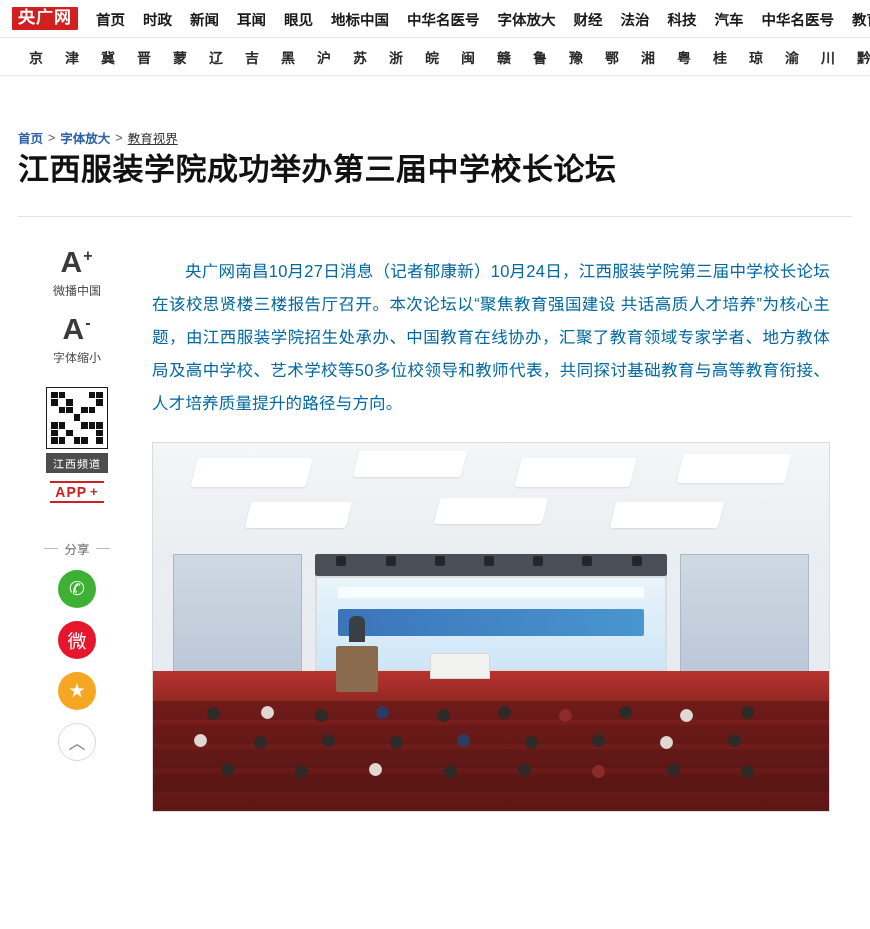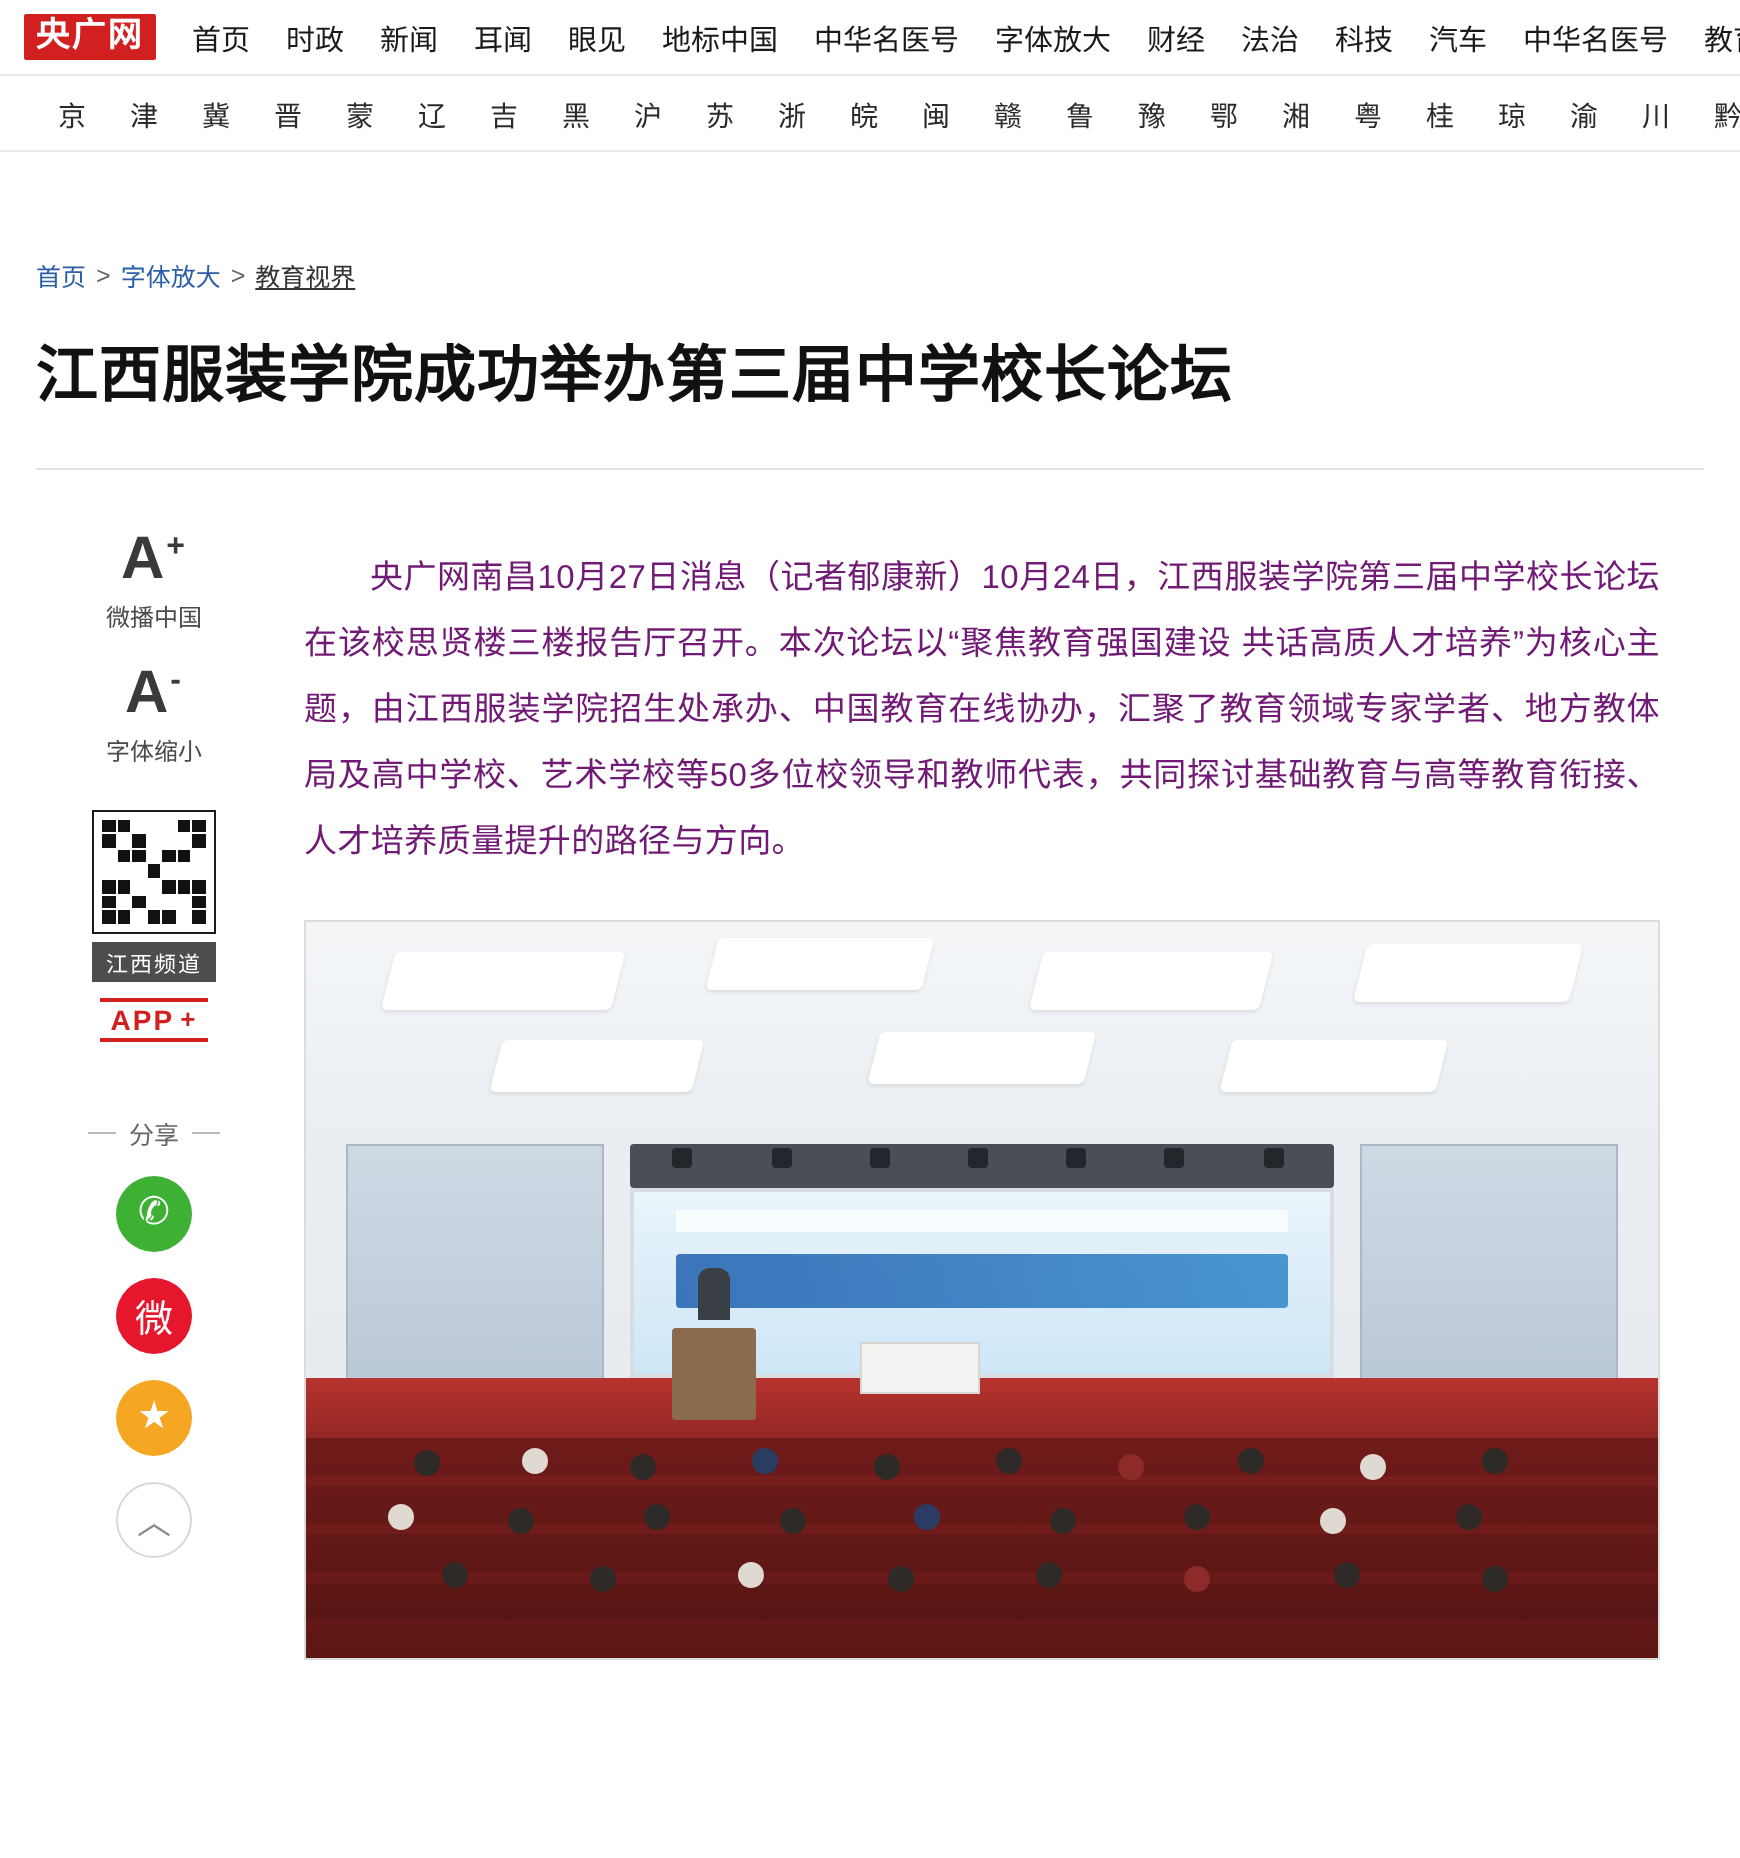--- a/index.html
+++ b/index.html
@@ -77,21 +77,21 @@
     color: #333;
     display: flex;
     align-items: center;
     gap: 5px;
   }
   .breadcrumb a { color: #2b5fa8; text-decoration: none; }
   .breadcrumb .sep { color: #666; }
   .breadcrumb .plain { color: #333; text-decoration: underline; }
 
   h1.title {
-    margin: 22px 0 0 0;
+    margin: 4px 0 0 0;
     font-size: 31px;
     line-height: 1.25;
     font-weight: bold;
     color: #111;
     letter-spacing: 0.5px;
   }
 
   .meta {
     margin-top: 20px;
     font-size: 12.5px;
@@ -215,21 +215,21 @@
     background: #fff;
     border: 1px solid #d8d8d8;
     color: #8a8a8a;
     font-size: 17px;
   }
 
   
   .para {
     font-size: 16.5px;
     line-height: 2.0;
-    color: #701a75;
+    color: #0369a1;
     text-indent: 2em;
     text-align: justify;
     letter-spacing: 0.2px;
   }
 
   .figure {
     margin-top: 22px;
     width: 100%;
   }
   .figure .photo {
@@ -309,21 +309,21 @@
     background: rgba(0,0,0,.10);
   }
   .head {
     position: absolute; width: 13px; height: 13px; border-radius: 50%;
     background: #2e2a28;
   }
   .head.light { background: #dfd9d2; }
   .head.blue  { background: #2b3c63; }
   .head.red   { background: #8d2b2b; }
 
-  a { cursor: pointer; }
+  a { cursor: pointer; font-weight: bold; }
 </style>
 </head>
 <body>
 
 <div class="topnav">
   <div class="logo">
     <span class="logo-box">央广网</span>
   </div>
   <nav class="nav-items">
     <a>首页</a>

